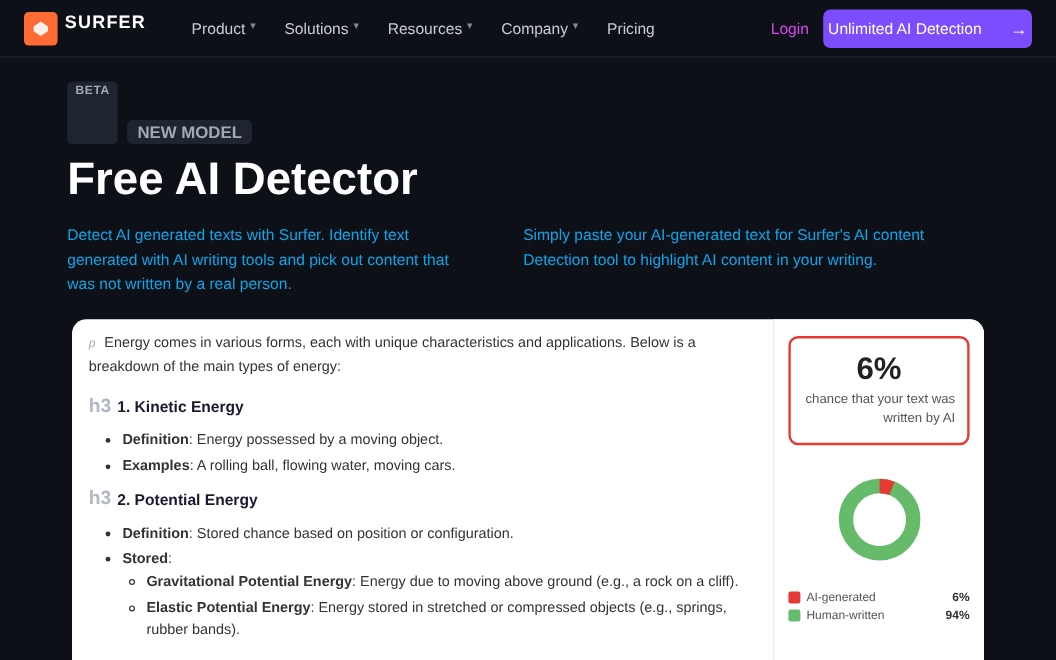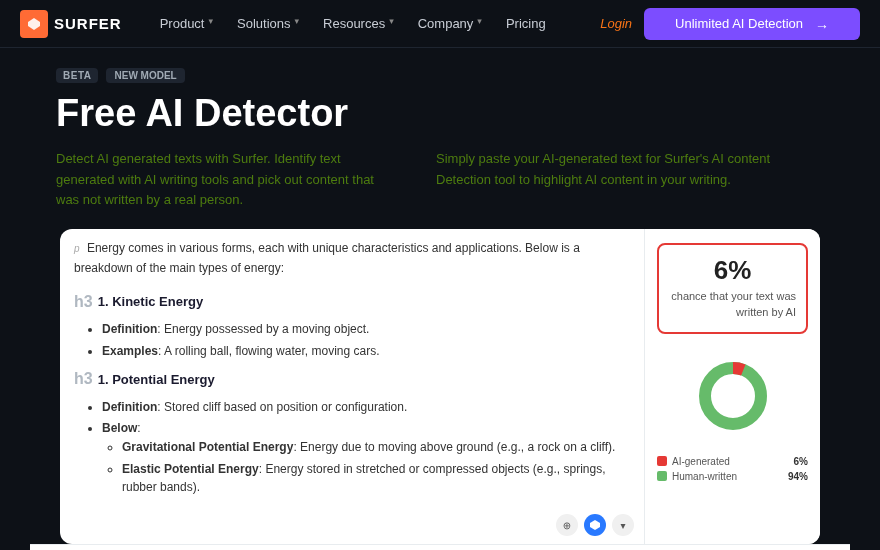--- a/index.html
+++ b/index.html
@@ -17,21 +17,20 @@
     nav {
       background: #0d1117;
       border-bottom: 1px solid #1e2530;
       display: flex;
       align-items: center;
       padding: 0 20px;
       height: 48px;
     }
     .nav-logo {
       display: flex;
-      align-items: center;
       gap: 6px;
       margin-right: 28px;
     }
     .logo-icon {
       width: 28px;
       height: 28px;
       background: #ff6b35;
       border-radius: 4px;
       display: flex;
       align-items: center;
@@ -62,34 +61,33 @@
     .nav-chevron {
       font-size: 9px;
       color: #888;
     }
     .nav-right {
       display: flex;
       align-items: center;
       gap: 12px;
     }
     .nav-login {
-      color: #f97316;
+      color: #d946ef;
       font-size: 13px;
       cursor: pointer;
-      font-style: italic;
     }
     .nav-cta {
       background: #7c4dff;
       color: #fff;
       font-size: 13px;
-      padding: 8px 31px;
+      padding: 8px 4px;
       border-radius: 6px;
       display: flex;
       align-items: center;
-      gap: 12px;
+      gap: 24px;
       cursor: pointer;
       white-space: nowrap;
     }
     .nav-cta-arrow { font-size: 14px; }
 
     
     .hero {
       padding: 20px 56px 0 56px;
     }
     .badges {
@@ -102,39 +100,40 @@
       color: #a0aab4;
       font-size: 10px;
       font-weight: 700;
       padding: 2px 7px;
       border-radius: 4px;
       letter-spacing: 0.5px;
     }
     .badge-new {
       background: #1e2530;
       color: #a0aab4;
-      font-size: 10px;
+      font-size: 14px;
       font-weight: 600;
       padding: 2px 8px;
       border-radius: 4px;
+      margin-top: 32px;
     }
     .hero-title {
       font-size: 38px;
       font-weight: 800;
       color: #fff;
       margin-bottom: 14px;
       line-height: 1.1;
     }
     .hero-desc-row {
       display: flex;
       gap: 40px;
       margin-bottom: 18px;
     }
     .hero-desc {
-      color: #4d7c0f;
+      color: #0ea5e9;
       font-size: 13px;
       line-height: 1.6;
       max-width: 340px;
     }
 
     
     .demo-area {
       margin: 0 30px;
       background: #fff;
       border-radius: 12px;
@@ -373,28 +372,28 @@
           <li>
             <span class="bold-term">Definition</span><span>: Energy possessed by a moving object.</span>
           </li>
           <li>
             <span class="bold-term">Examples</span><span>: A rolling ball, flowing water, moving cars.</span>
           </li>
         </ul>
 
         <div class="text-h3">
           <span class="heading-tag">h3</span>
-          <span>1. Potential Energy</span>
+          <span>2. Potential Energy</span>
         </div>
         <ul class="text-ul">
           <li>
-            <span class="bold-term">Definition</span><span>: Stored cliff based on position or configuration.</span>
+            <span class="bold-term">Definition</span><span>: Stored chance based on position or configuration.</span>
           </li>
           <li>
-            <span class="bold-term">Below</span><span>:</span>
+            <span class="bold-term">Stored</span><span>:</span>
             <ul class="text-ul text-ul-sub">
               <li>
                 <span class="bold-term">Gravitational Potential Energy</span><span>: Energy due to moving above ground (e.g., a rock on a cliff).</span>
               </li>
               <li>
                 <span class="bold-term">Elastic Potential Energy</span><span>: Energy stored in stretched or compressed objects (e.g., springs, rubber bands).</span>
               </li>
             </ul>
           </li>
         </ul>

